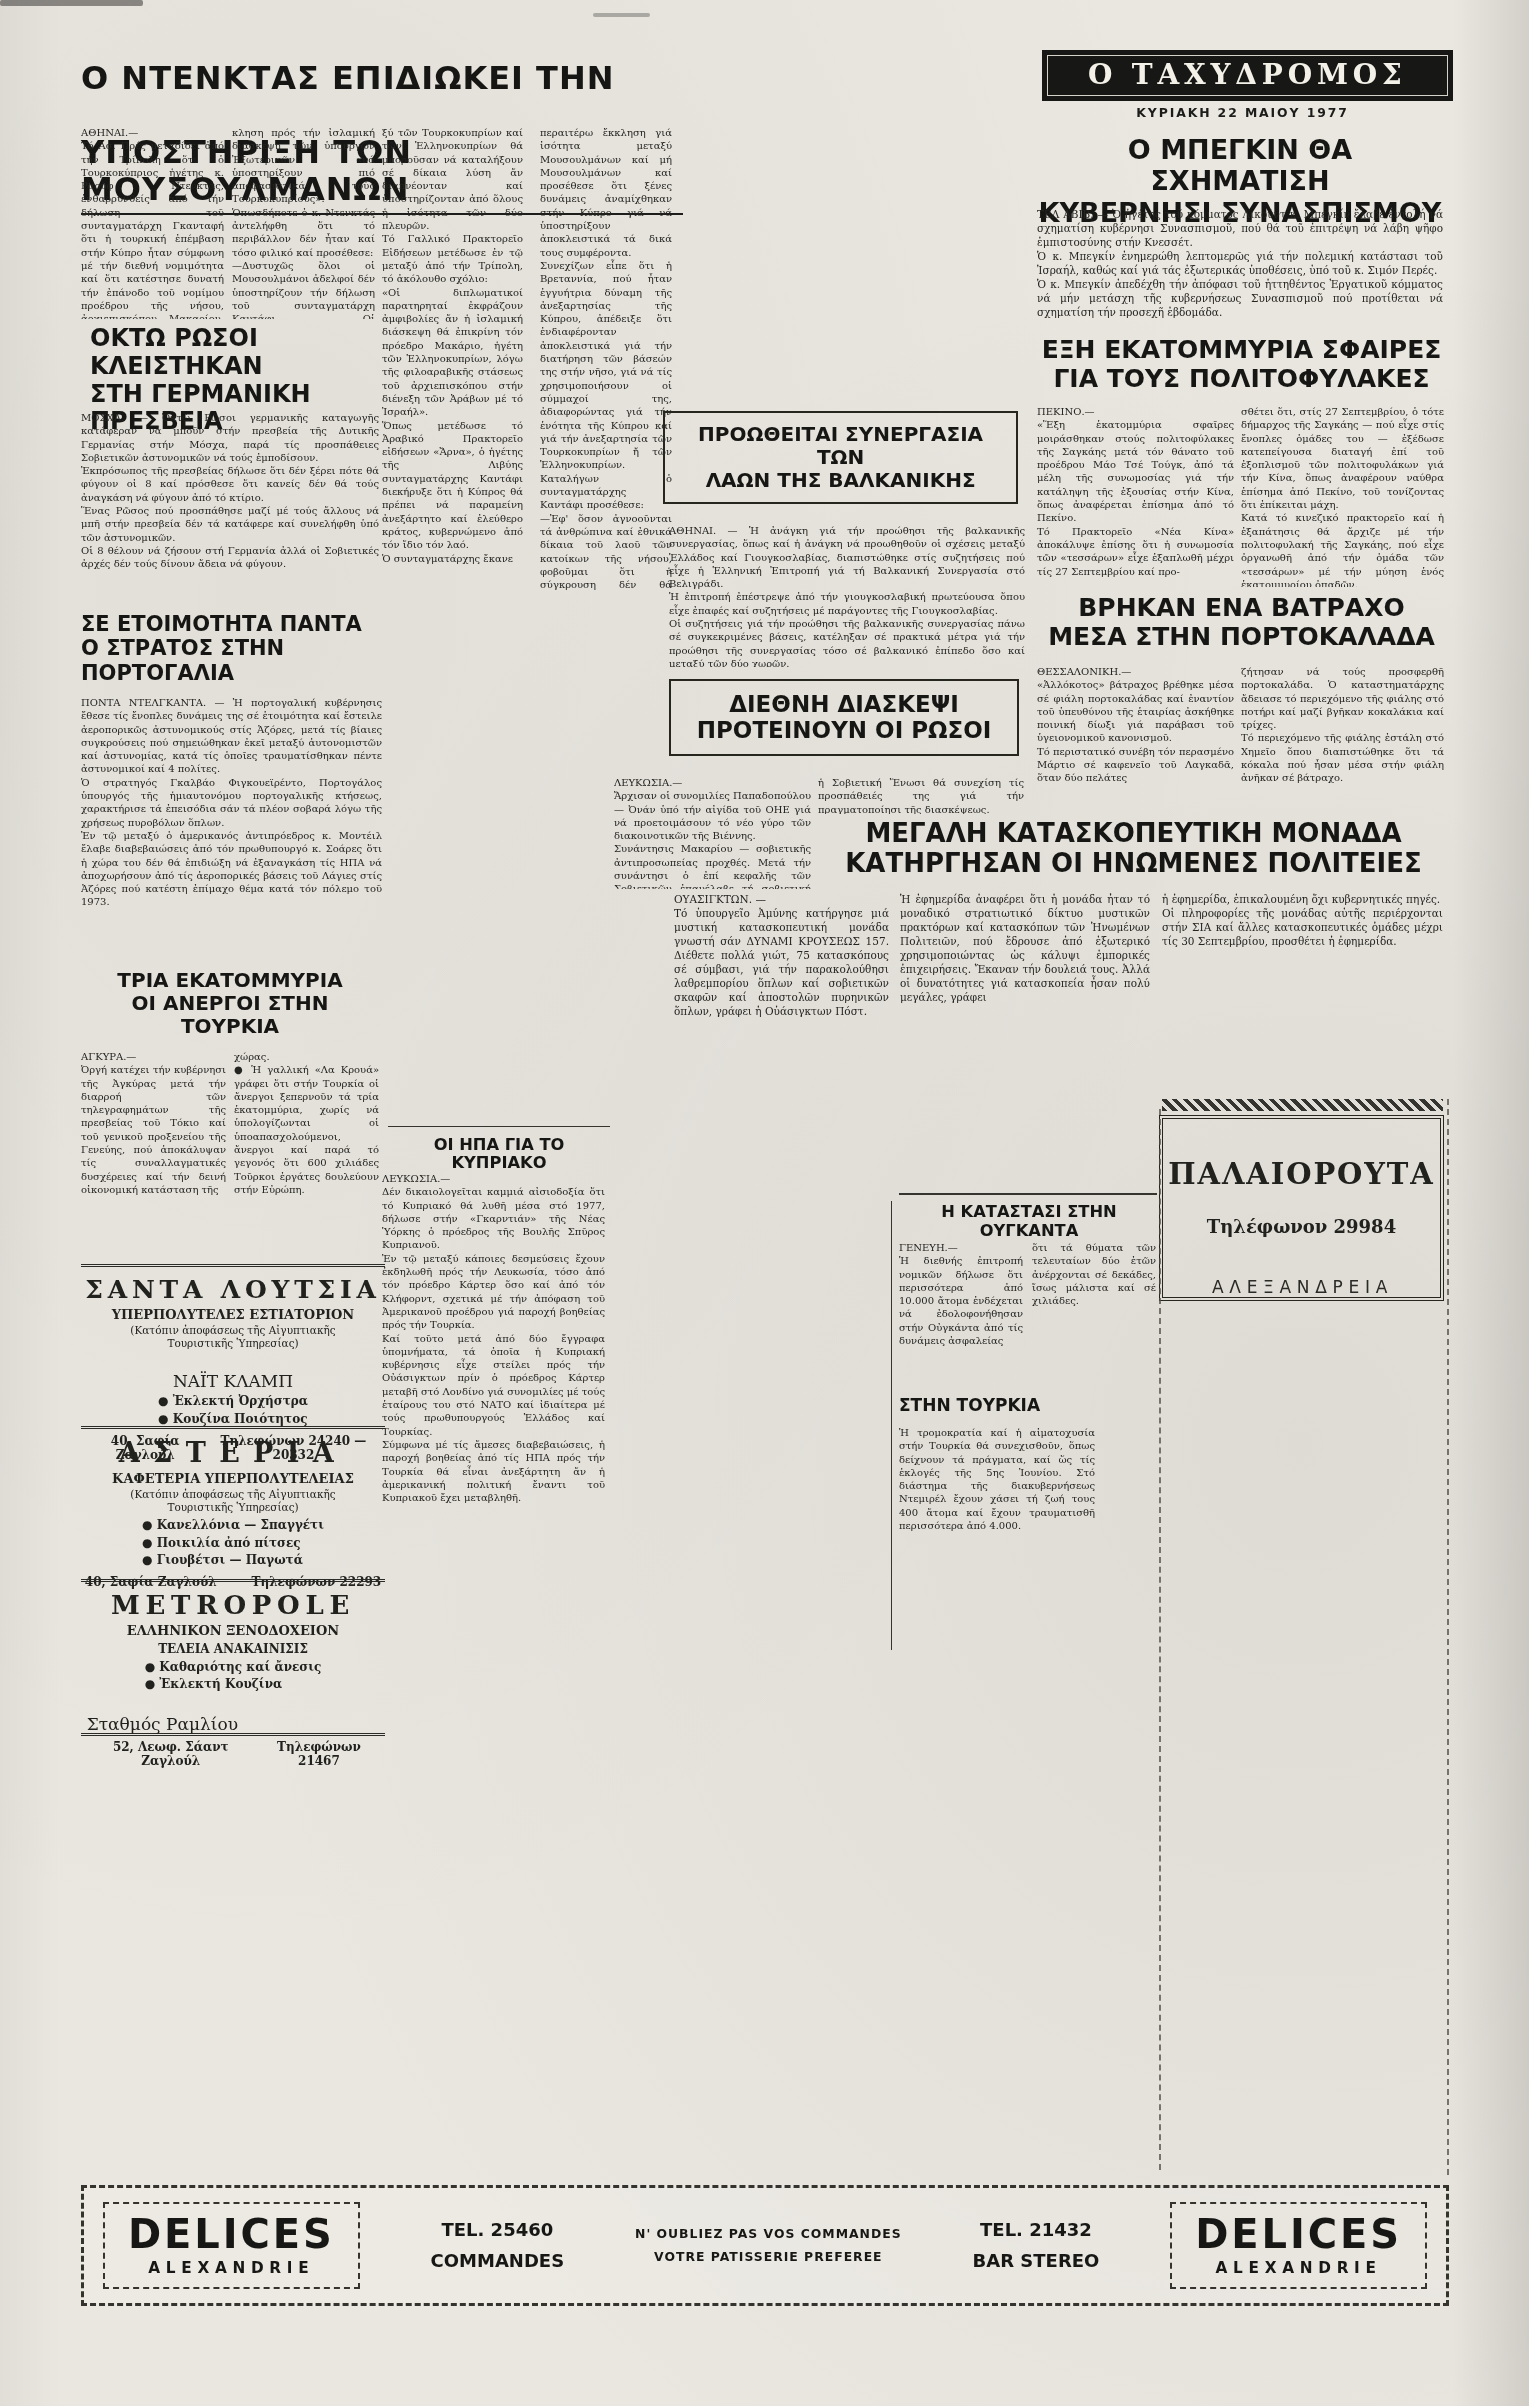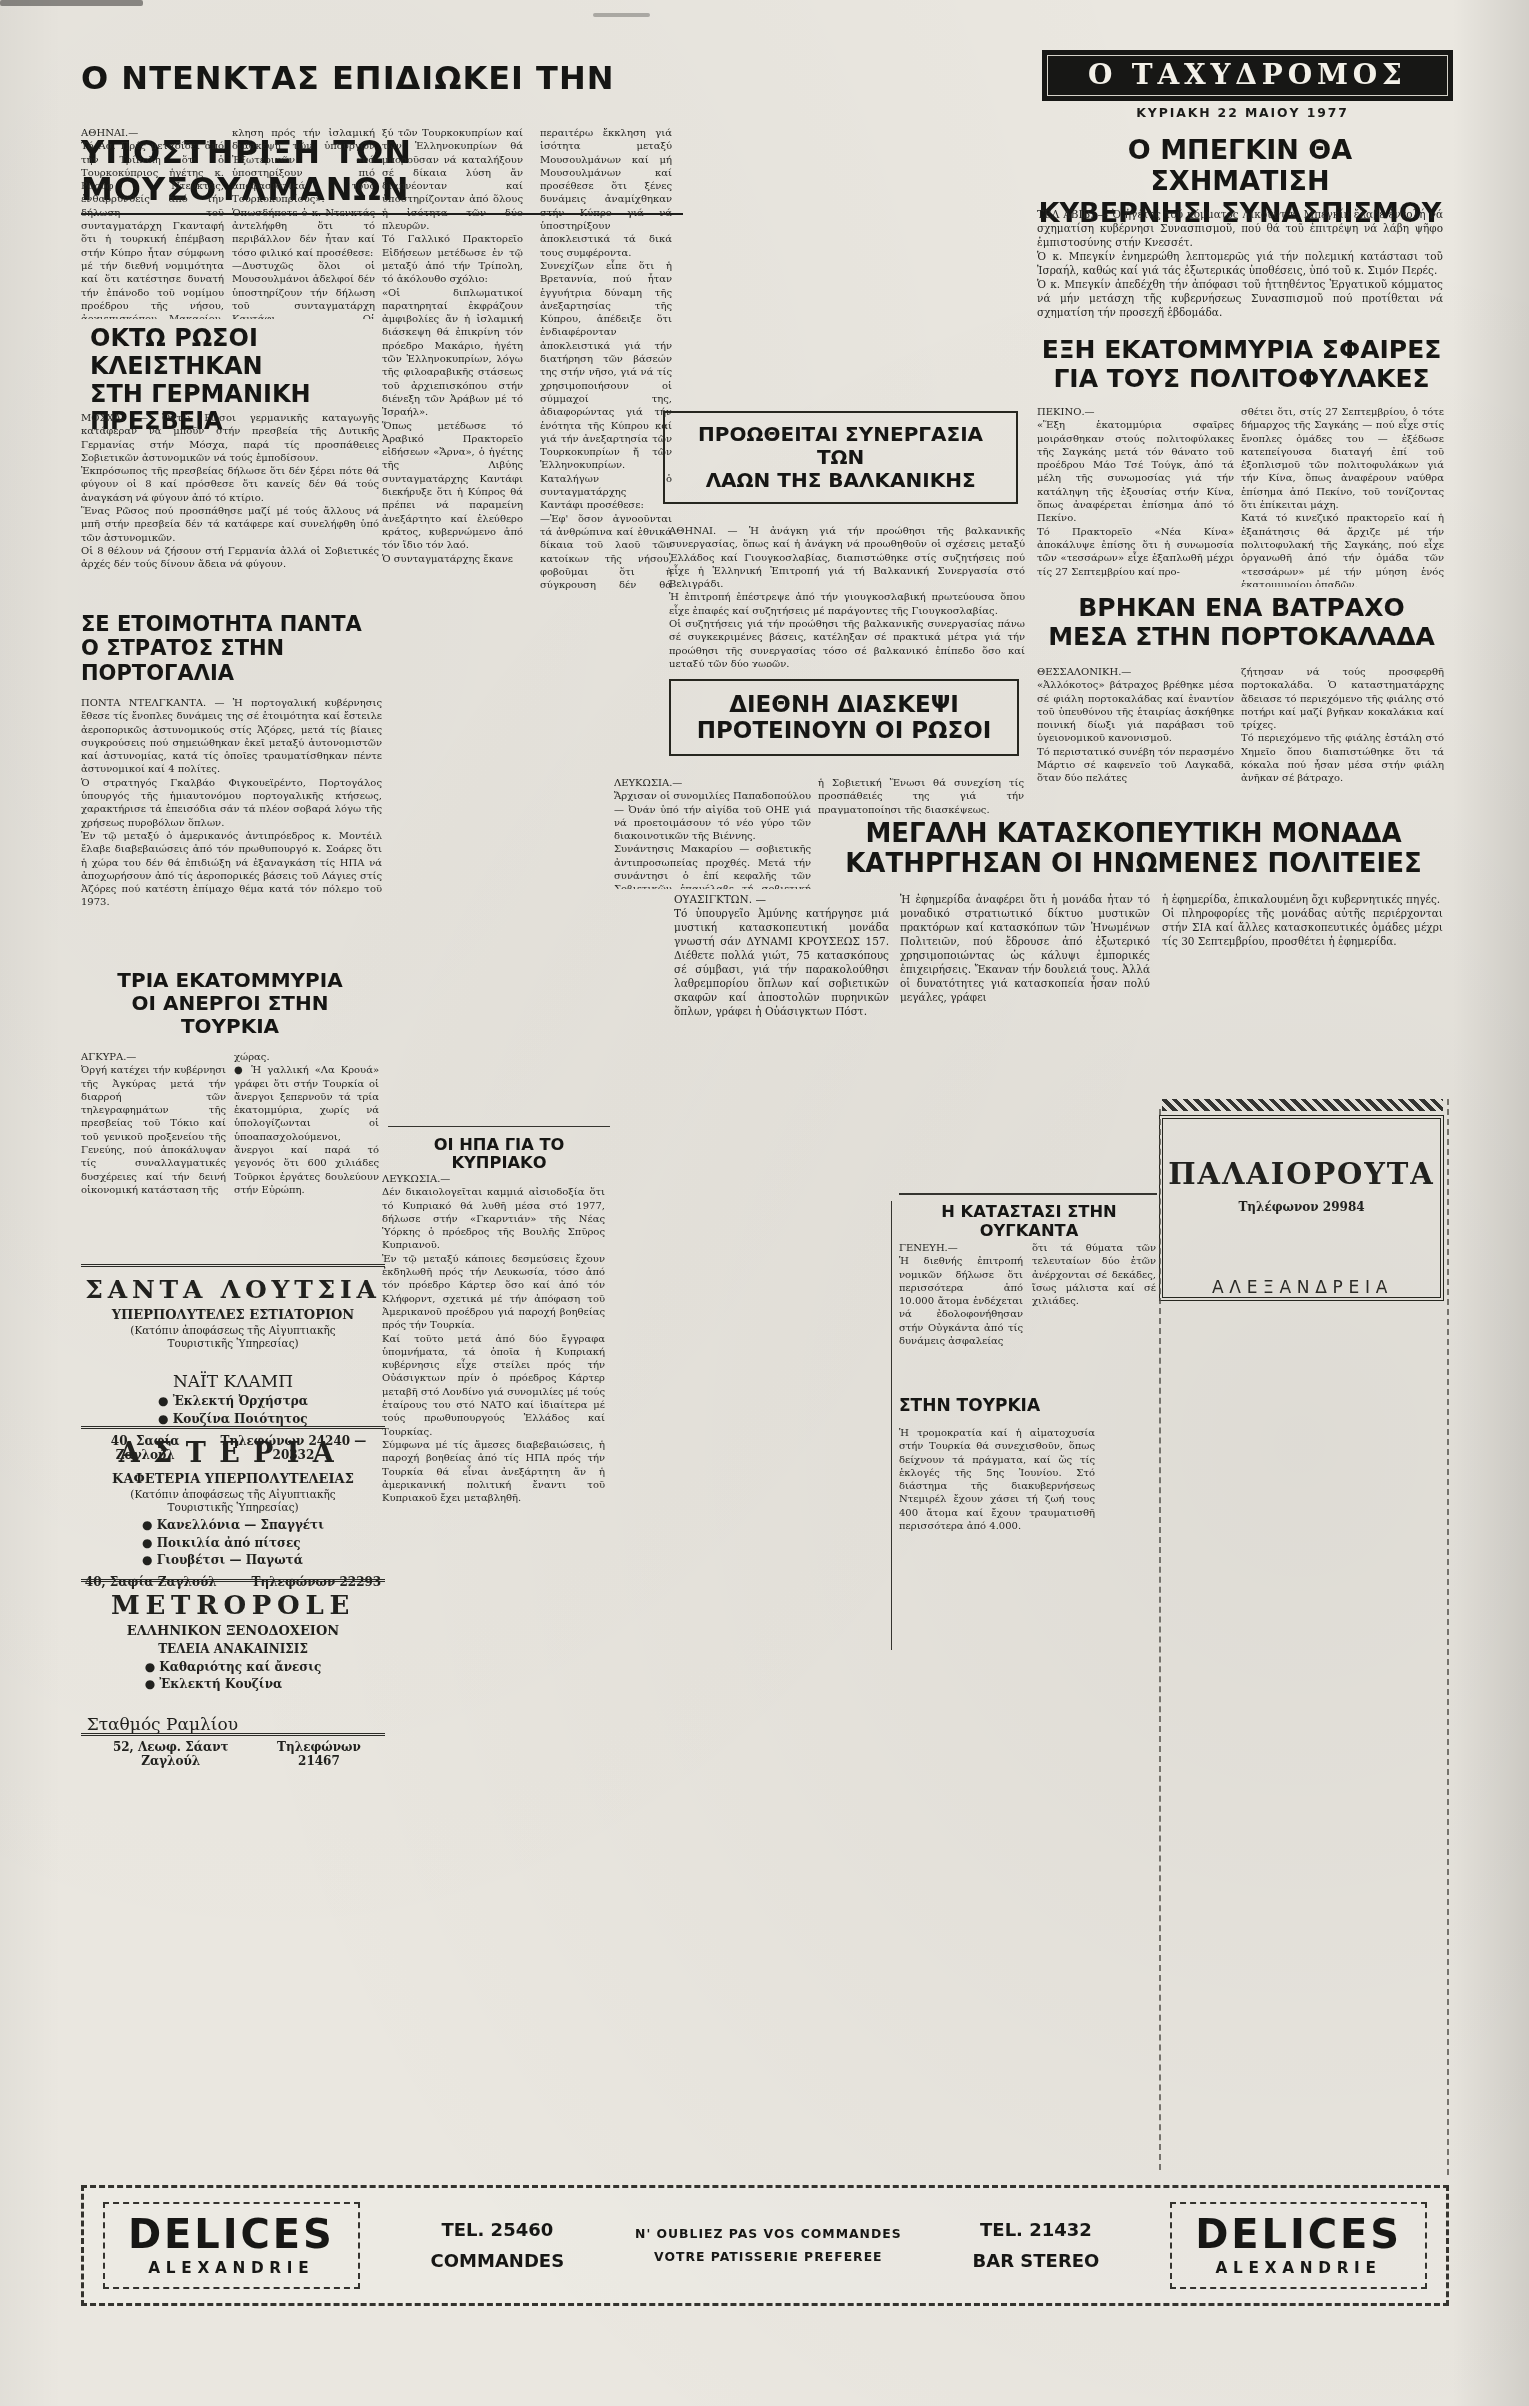--- a/index.html
+++ b/index.html
@@ -26,21 +26,21 @@
   .ad{font-family:"DejaVu Serif",serif;text-align:center;border-top:3.8px double #2b2b27;padding-top:7.6px;color:#21211e;}
   .ad-title{font-family:"DejaVu Serif",serif;font-weight:700;font-size:25px;letter-spacing:6.7px;}
   .ad-line1{font-weight:700;font-size:13px;margin-top:3.8px;}
   .ad-paren{font-size:10.5px;line-height:1.25;white-space:pre-line;margin-top:1.9px;}
   .ad-line3{font-weight:400;font-size:17px;margin-top:20px;}
   .ad-items{display:inline-block;text-align:left;font-weight:700;font-size:12px;line-height:1.45;white-space:pre-line;margin-top:2.9px;}
   .ad-row{display:flex;justify-content:space-between;font-weight:700;font-size:12px;margin-top:5.7px;padding:0 3.8px;}
   .pal-box{border:1.9px solid #26261f;outline:1px solid #26261f;outline-offset:2.9px;text-align:center;
       font-family:"DejaVu Serif",serif;color:#21211e;padding-top:38px;}
   .pal-title{font-weight:700;font-size:29px;letter-spacing:1.9px;}
-  .pal-phone{font-weight:700;font-size:12px;margin-top:9px;}
+  .pal-phone{font-weight:700;font-size:18px;margin-top:25px;}
   .banner{border:3.8px dashed #34332e;display:flex;align-items:center;justify-content:space-between;
       padding:0 19px;font-family:"DejaVu Sans",sans-serif;color:#171715;background:rgba(255,255,255,0.12);}
   .delice-box{border:2.9px dashed #34332e;padding:9.6px 23px;text-align:center;}
   .delice-name{font-weight:700;font-size:40px;letter-spacing:2.9px;line-height:1;}
   .delice-city{font-weight:700;font-size:15.3px;letter-spacing:5.7px;margin-top:5.7px;}
   .tel-stack{text-align:center;font-weight:700;font-size:18px;line-height:1.7;}
   .banner-center{text-align:center;font-weight:700;font-size:12.4px;line-height:1.8;letter-spacing:1px;}
   .underl{border-bottom:2.9px solid #1d1d1b;padding-bottom:4.8px;display:inline-block;}
   .smudge{background:#3a3936;opacity:.55;border-radius:1.9px;}
 </style>

